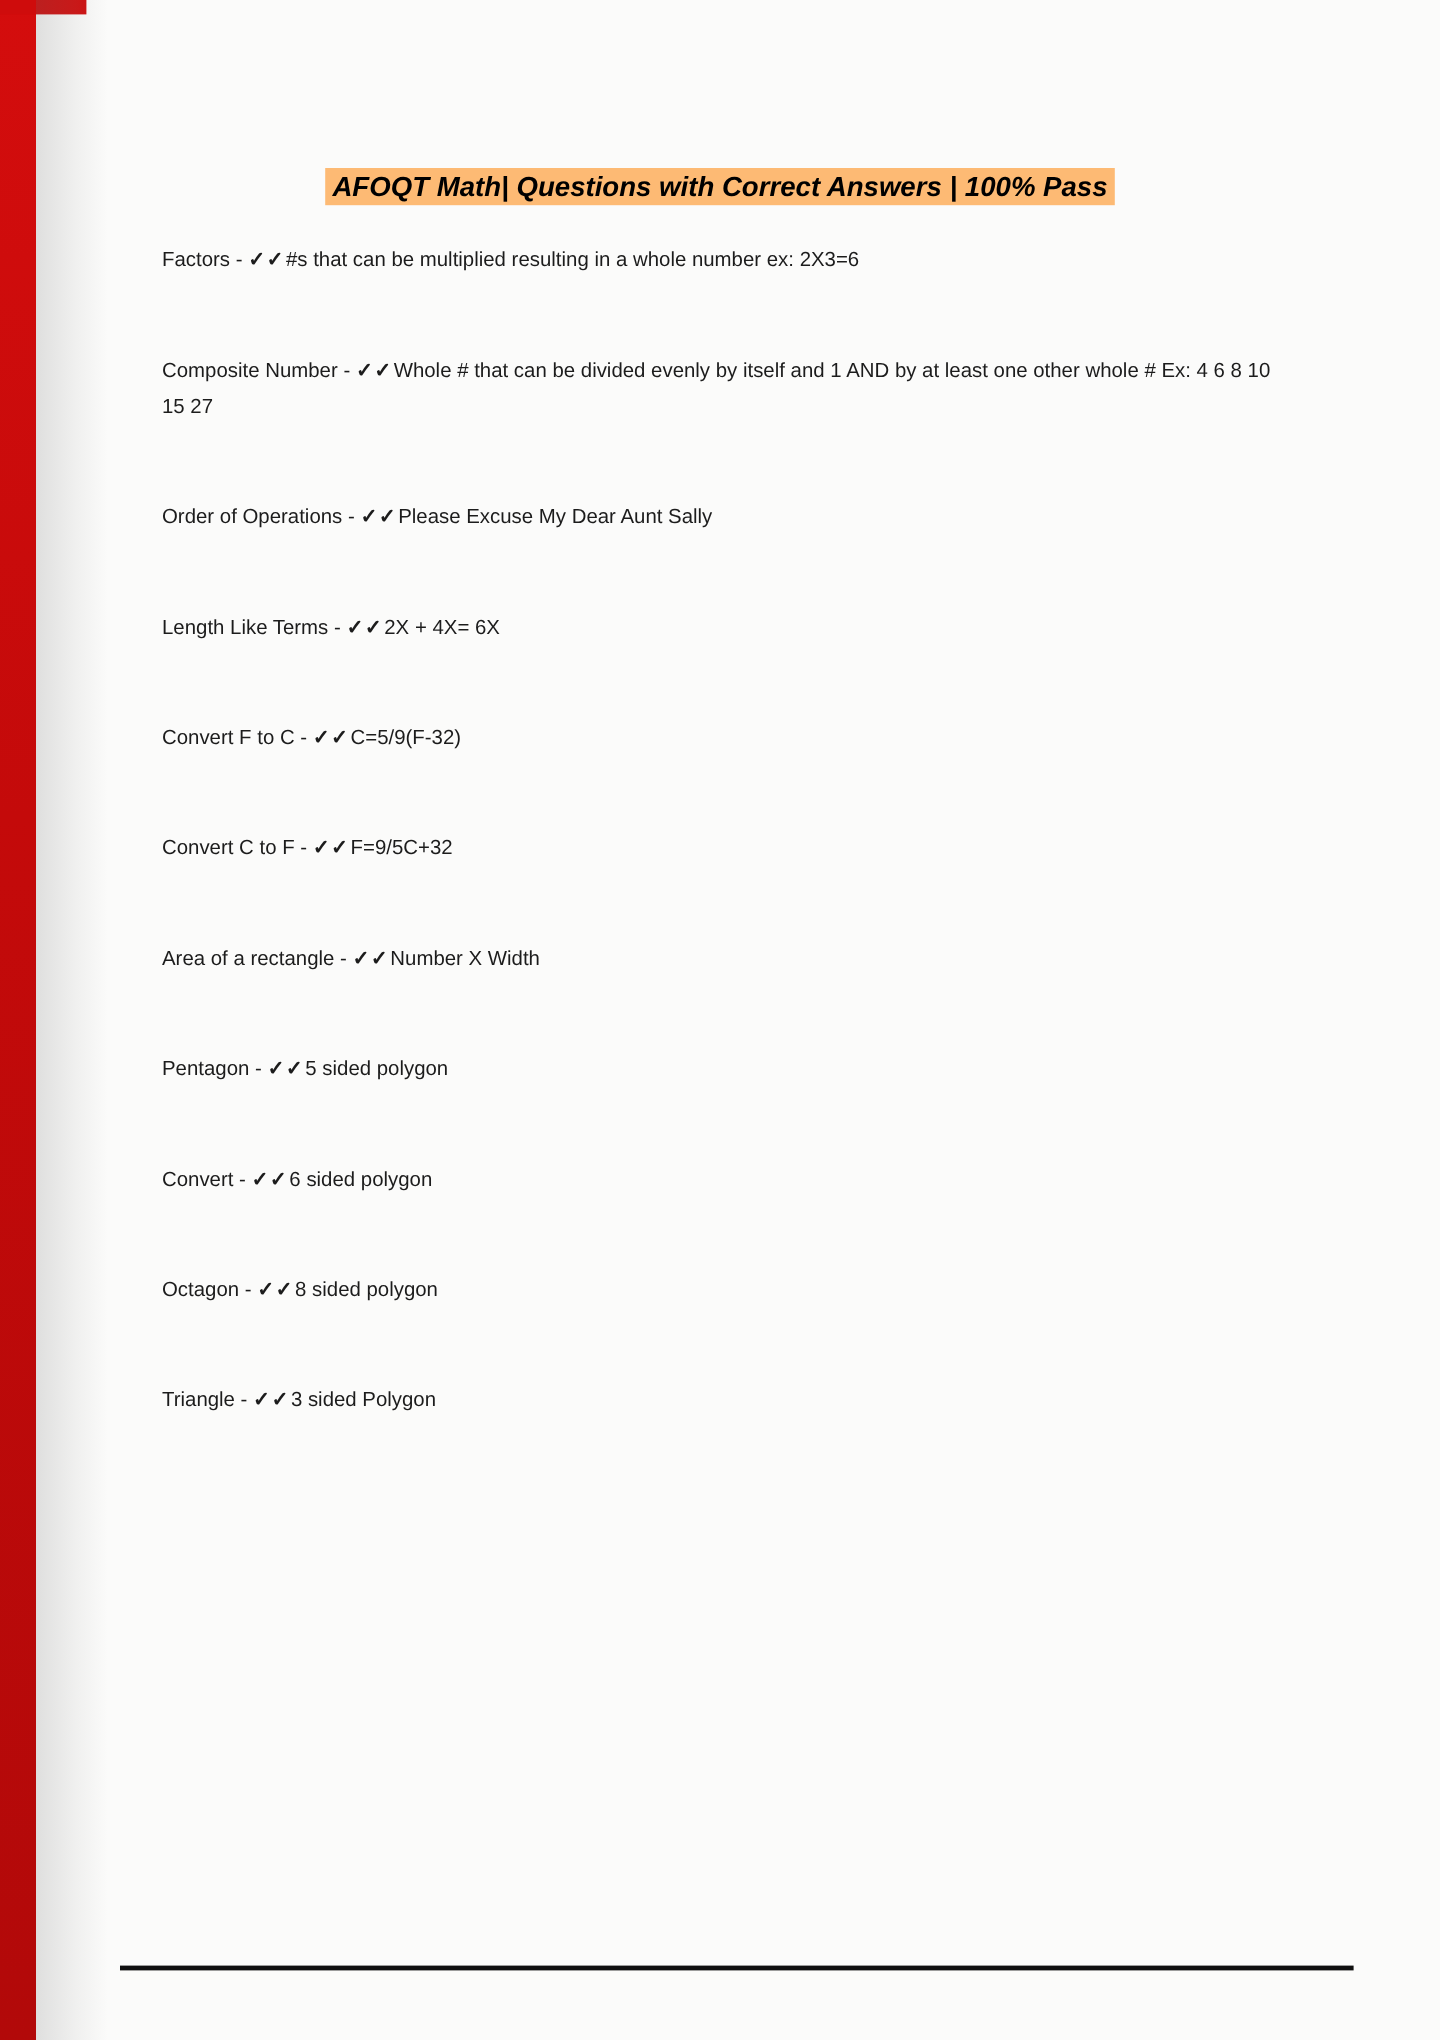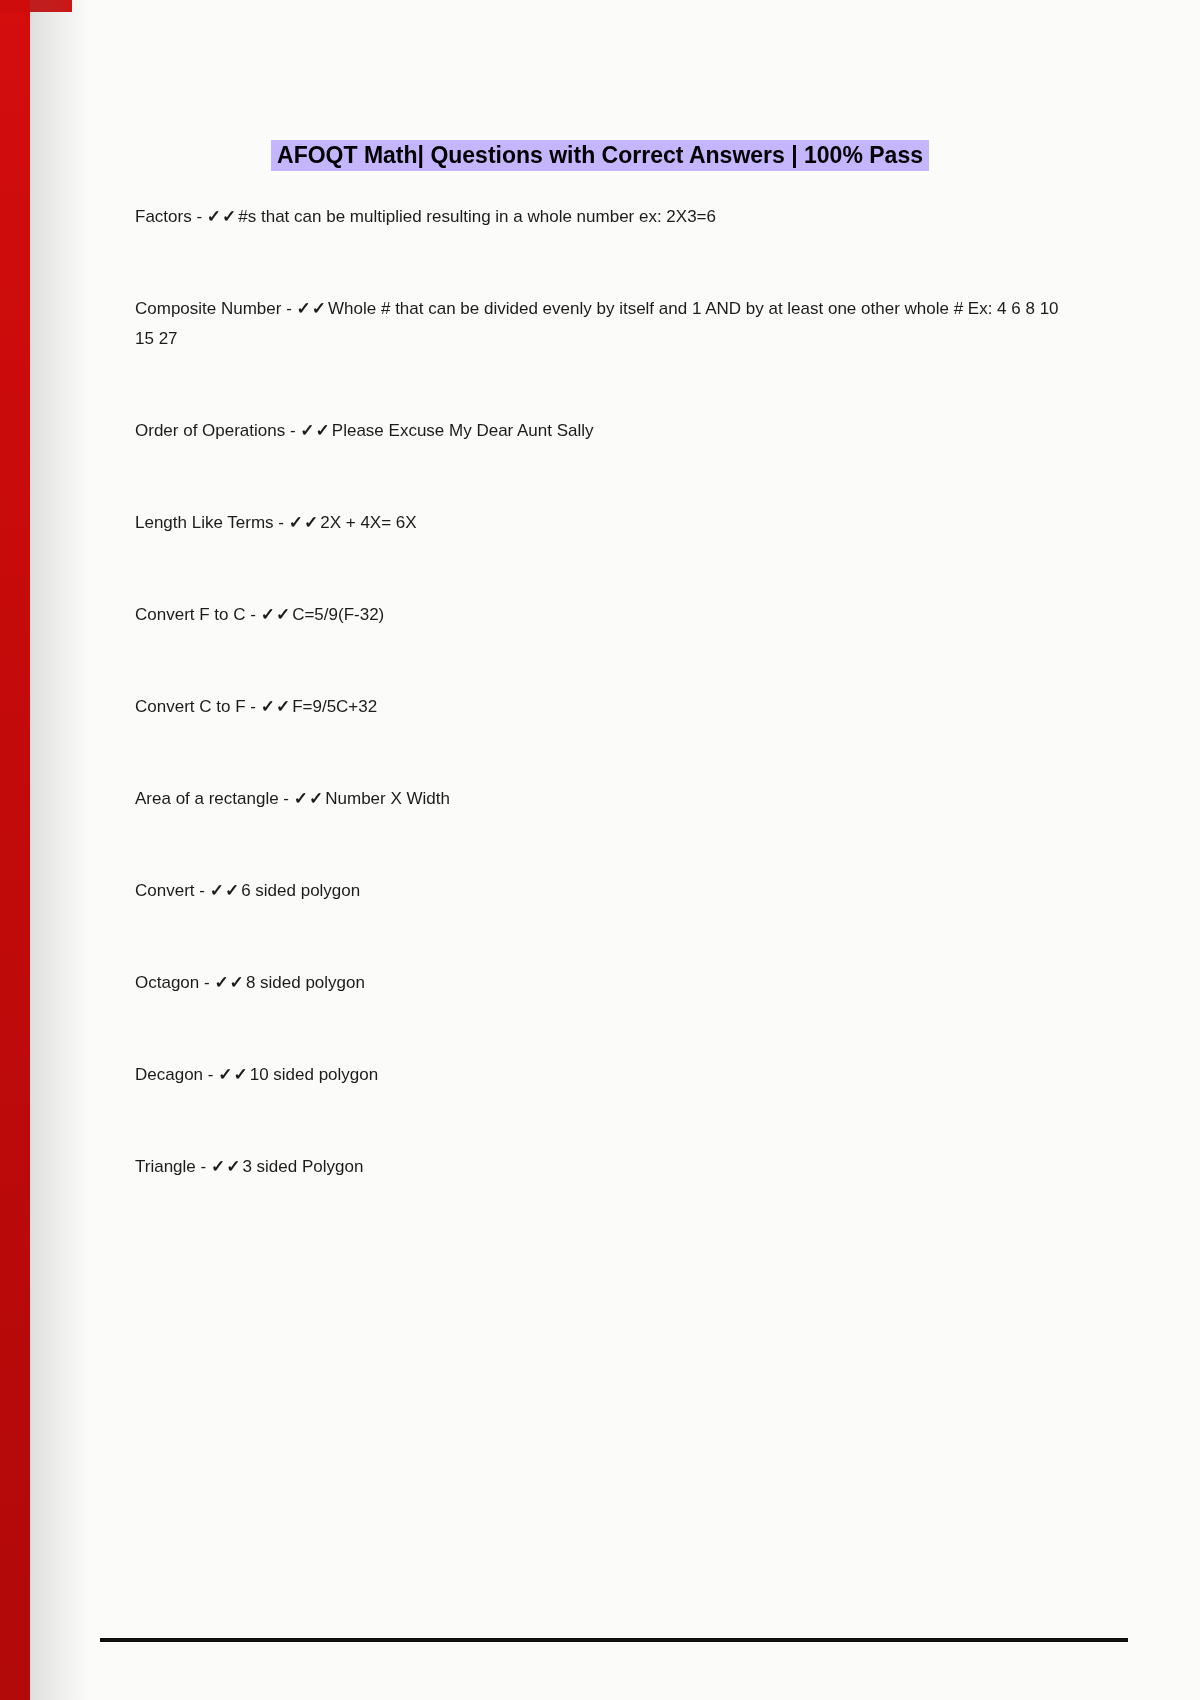--- a/index.html
+++ b/index.html
@@ -84,29 +84,29 @@
   }
 </style>
 </head>
 <body>
 
 <div class="red-edge"></div>
 <div class="red-corner"></div>
 <div class="scan-shadow"></div>
 
 <div class="content">
-  <h1 class="title"><span class="hl" style="background-color: #c4b5fd;">AFOQT Math| Questions with Correct Answers | 100% Pass</span></h1>
+  <h1 class="title"><span class="hl" style="background-color: #fdba74; font-style: italic;">AFOQT Math| Questions with Correct Answers | 100% Pass</span></h1>
   <div id="qa-list">
       <p class="qa"><span class="term">Factors - </span><span class="checks">✓✓</span><span class="answer">#s that can be multiplied resulting in a whole number ex: 2X3=6</span></p>
       <p class="qa"><span class="term">Composite Number - </span><span class="checks">✓✓</span><span class="answer">Whole # that can be divided evenly by itself and 1 AND by at least one other whole # Ex: 4 6 8 10 15 27</span></p>
       <p class="qa"><span class="term">Order of Operations - </span><span class="checks">✓✓</span><span class="answer">Please Excuse My Dear Aunt Sally</span></p>
       <p class="qa"><span class="term">Length Like Terms - </span><span class="checks">✓✓</span><span class="answer">2X + 4X= 6X</span></p>
       <p class="qa"><span class="term">Convert F to C - </span><span class="checks">✓✓</span><span class="answer">C=5/9(F-32)</span></p>
       <p class="qa"><span class="term">Convert C to F - </span><span class="checks">✓✓</span><span class="answer">F=9/5C+32</span></p>
       <p class="qa"><span class="term">Area of a rectangle - </span><span class="checks">✓✓</span><span class="answer">Number X Width</span></p>
+      <p class="qa"><span class="term">Pentagon - </span><span class="checks">✓✓</span><span class="answer">5 sided polygon</span></p>
       <p class="qa"><span class="term">Convert - </span><span class="checks">✓✓</span><span class="answer">6 sided polygon</span></p>
       <p class="qa"><span class="term">Octagon - </span><span class="checks">✓✓</span><span class="answer">8 sided polygon</span></p>
-      <p class="qa"><span class="term">Decagon - </span><span class="checks">✓✓</span><span class="answer">10 sided polygon</span></p>
       <p class="qa"><span class="term">Triangle - </span><span class="checks">✓✓</span><span class="answer">3 sided Polygon</span></p>
     </div>
 </div>
 
 <div class="bottom-rule"></div>
 
 </body></html>

